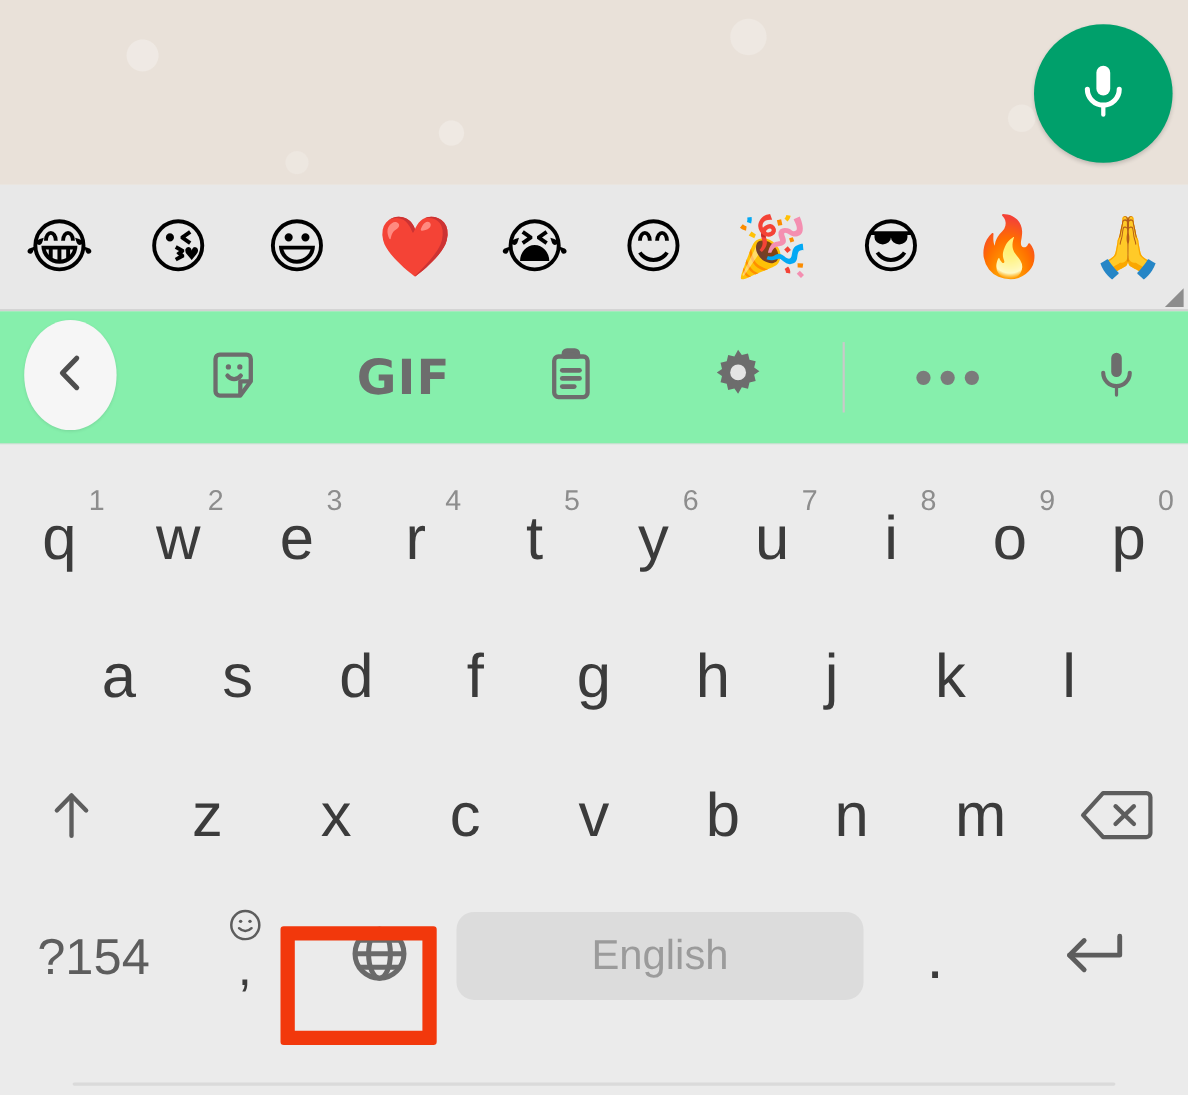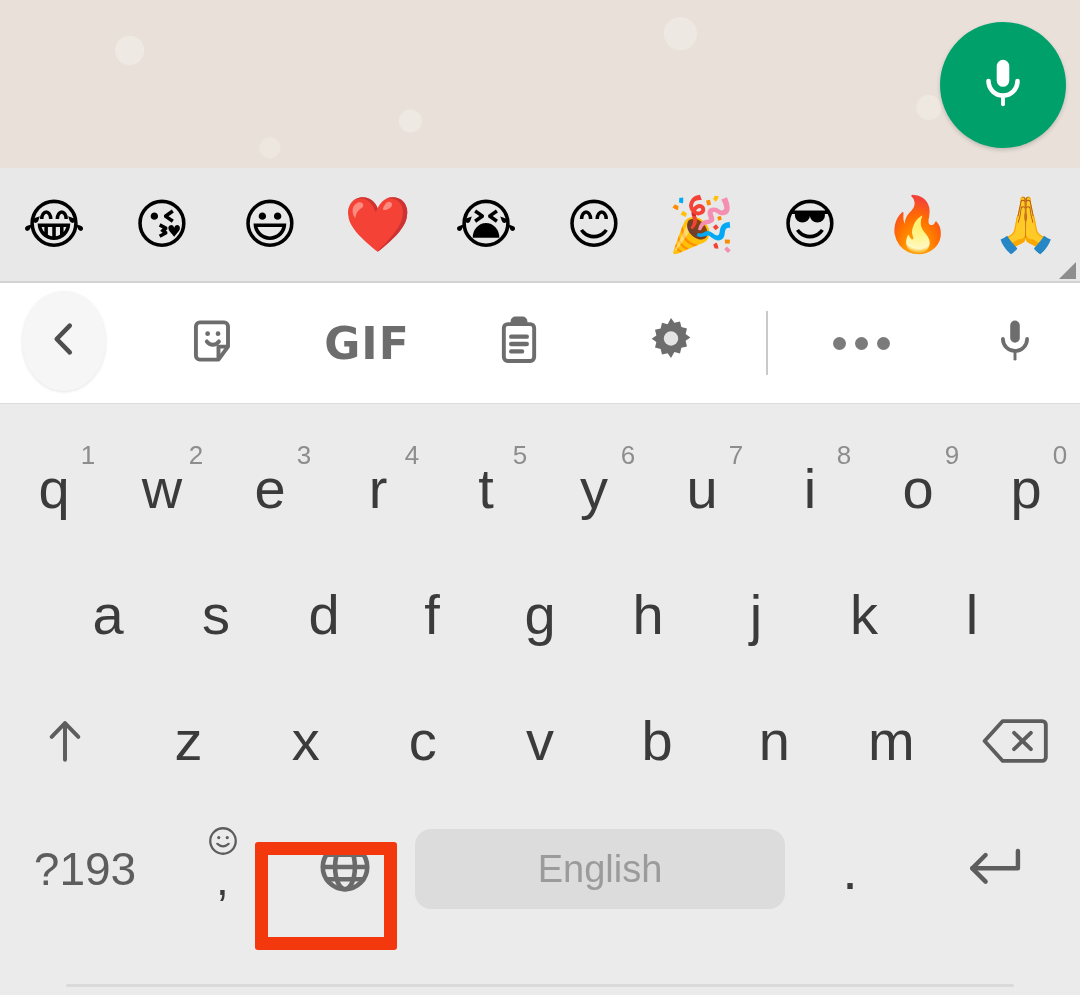--- a/index.html
+++ b/index.html
@@ -63,21 +63,21 @@
     font-family:"DejaVu Sans", sans-serif;
   }
   .resize-handle{
     position:absolute;right:4px;bottom:2px;width:0;height:0;
     border-left:17px solid transparent;border-bottom:17px solid #8d8d8d;
   }
 
   
   .toolbar{
     position:absolute;left:0;top:283px;width:1080px;height:120px;
-    background:#ffffff;
+    background:#86efac;
     border-bottom:1px solid #dcdcdc;
   }
   .tb-back{
     position:absolute;left:22px;top:8px;width:84px;height:100px;
     border-radius:50%;background:#f6f6f6;
     display:flex;align-items:center;justify-content:center;
     box-shadow:0 1px 3px rgba(0,0,0,.10);
   }
   .tb-item{
     position:absolute;top:0;height:120px;width:110px;
@@ -360,21 +360,21 @@
             <path d="M9.6 2.2h17.4a1.6 1.6 0 0 1 1.6 1.6v14.4a1.6 1.6 0 0 1-1.6 1.6H9.6L1.6 11z"></path>
             <line x1="14.6" y1="7.4" x2="22" y2="14.6"></line>
             <line x1="22" y1="7.4" x2="14.6" y2="14.6"></line>
           </svg>
         </span>
       </div>
     </div>
 
     <div class="krow r4">
       <div class="k-sym">
-        <span>?193</span>
+        <span>?154</span>
       </div>
 
       <div class="k-comma">
         <span class="sm">
           <svg width="34" height="34" viewBox="0 0 24 24" fill="none" stroke="#5d5d5d" stroke-width="1.6">
             <circle cx="12" cy="12" r="9"></circle>
             <circle cx="9" cy="9.6" r="1.1" fill="#5d5d5d" stroke="none"></circle>
             <circle cx="15" cy="9.6" r="1.1" fill="#5d5d5d" stroke="none"></circle>
             <path d="M8 14c2.2 2.3 5.8 2.3 8 0" stroke-linecap="round"></path>
           </svg>

